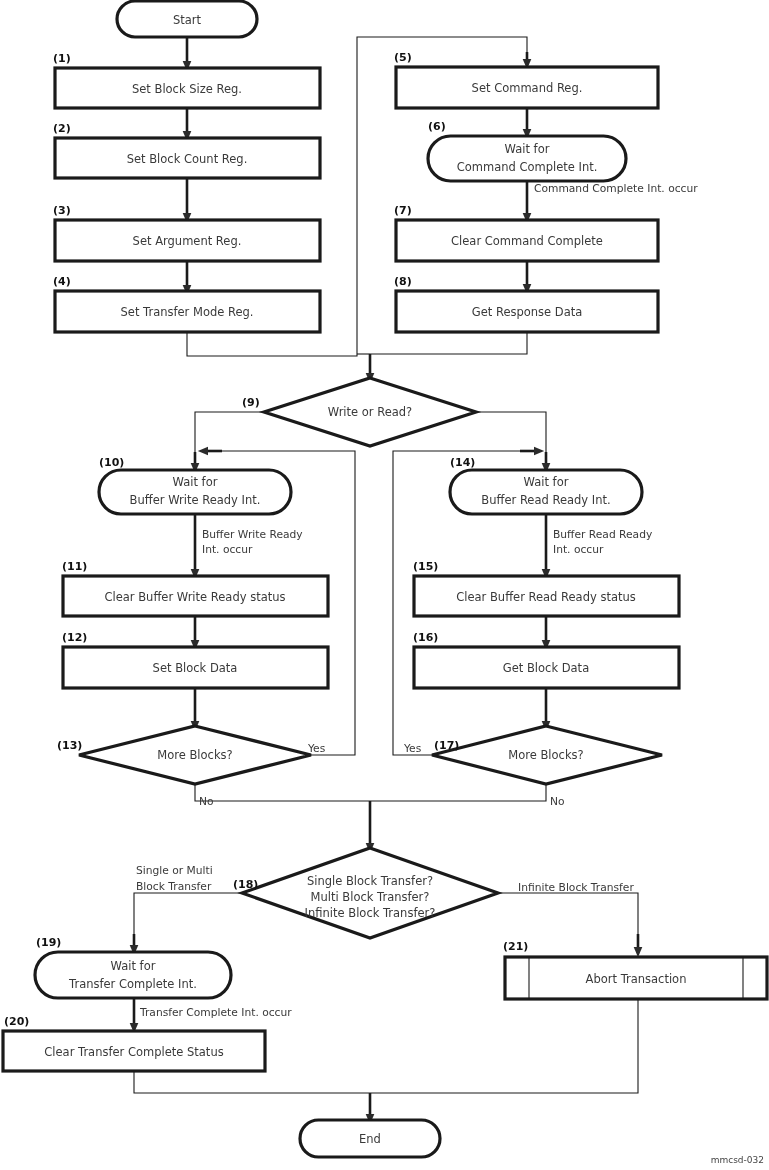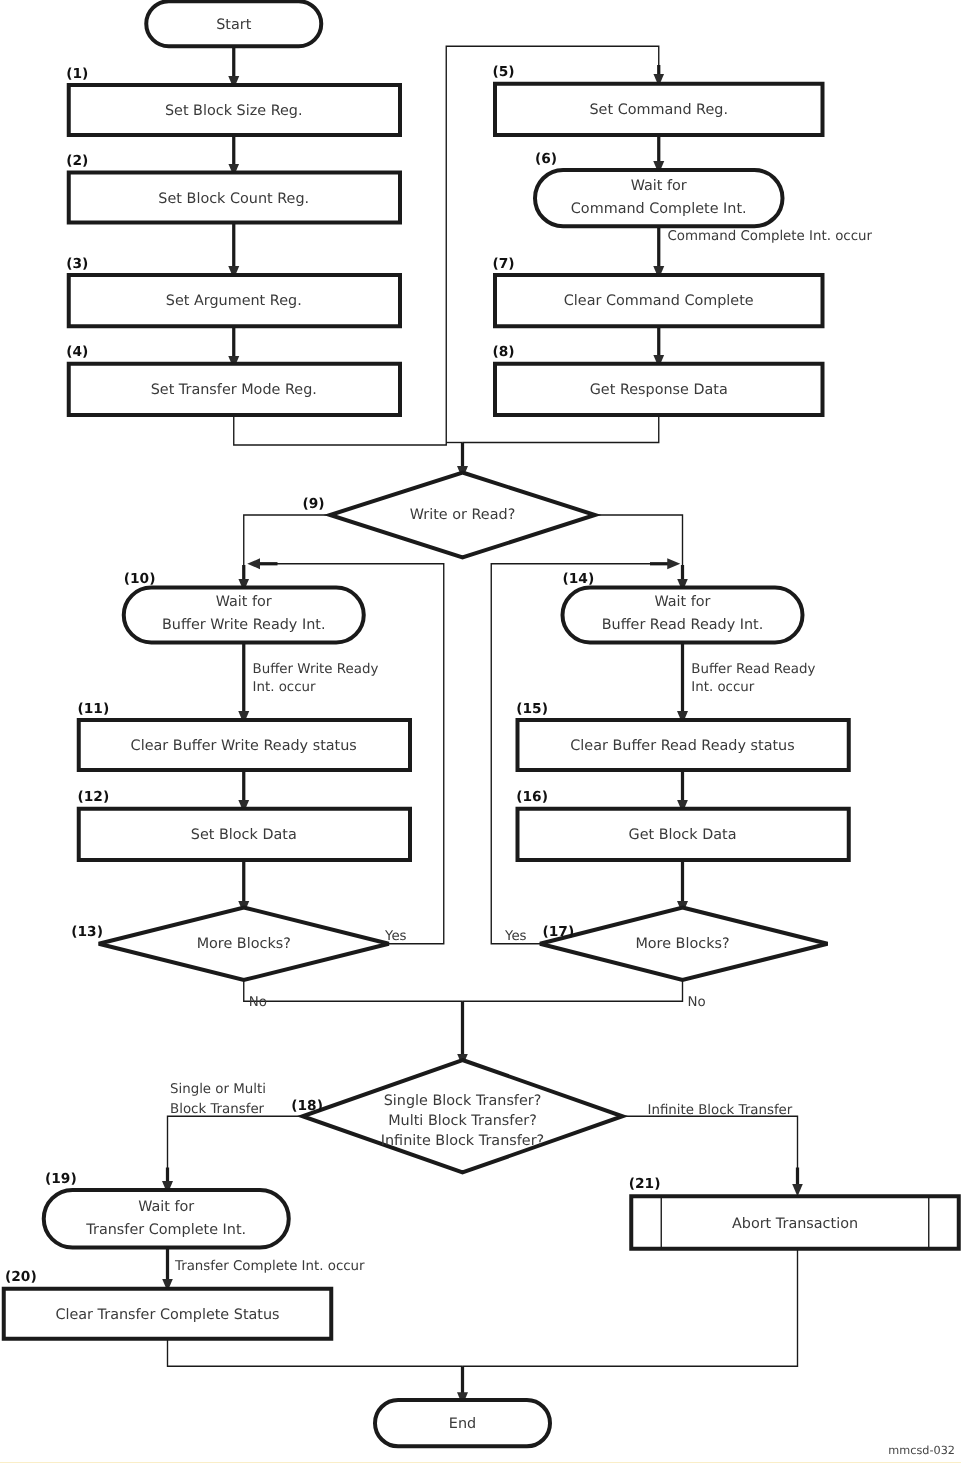--- a/index.html
+++ b/index.html
@@ -1,17 +1,17 @@
 <!DOCTYPE html>
 <html><head>
 <meta charset="utf-8">
 <style>
   html,body{margin:0;padding:0;background:#ffffff;}
   body{width:769px;height:1170px;font-family:"DejaVu Sans",sans-serif;}
-  #stage{position:relative;width:769px;height:1170px;overflow:hidden;background:#eab308;}
+  #stage{position:relative;width:769px;height:1170px;overflow:hidden;background:#84cc16;}
   svg{display:block;}
   .node-fill{fill:#ffffff;}
   .node-stroke{stroke:#1a1a1a;}
   .thick{stroke-width:3.2;}
   .thin{stroke-width:1.1;}
   .arrowline{stroke:#1a1a1a;stroke-width:2.6;fill:none;}
   .thinline{stroke:#1a1a1a;stroke-width:1.1;fill:none;}
   text{fill:#3a3a3a;font-family:"DejaVu Sans",sans-serif;}
   .node-label{font-size:11.5px;text-anchor:middle;dominant-baseline:middle;}
   .step-num{font-size:11px;font-weight:bold;fill:#111111;text-anchor:start;}

